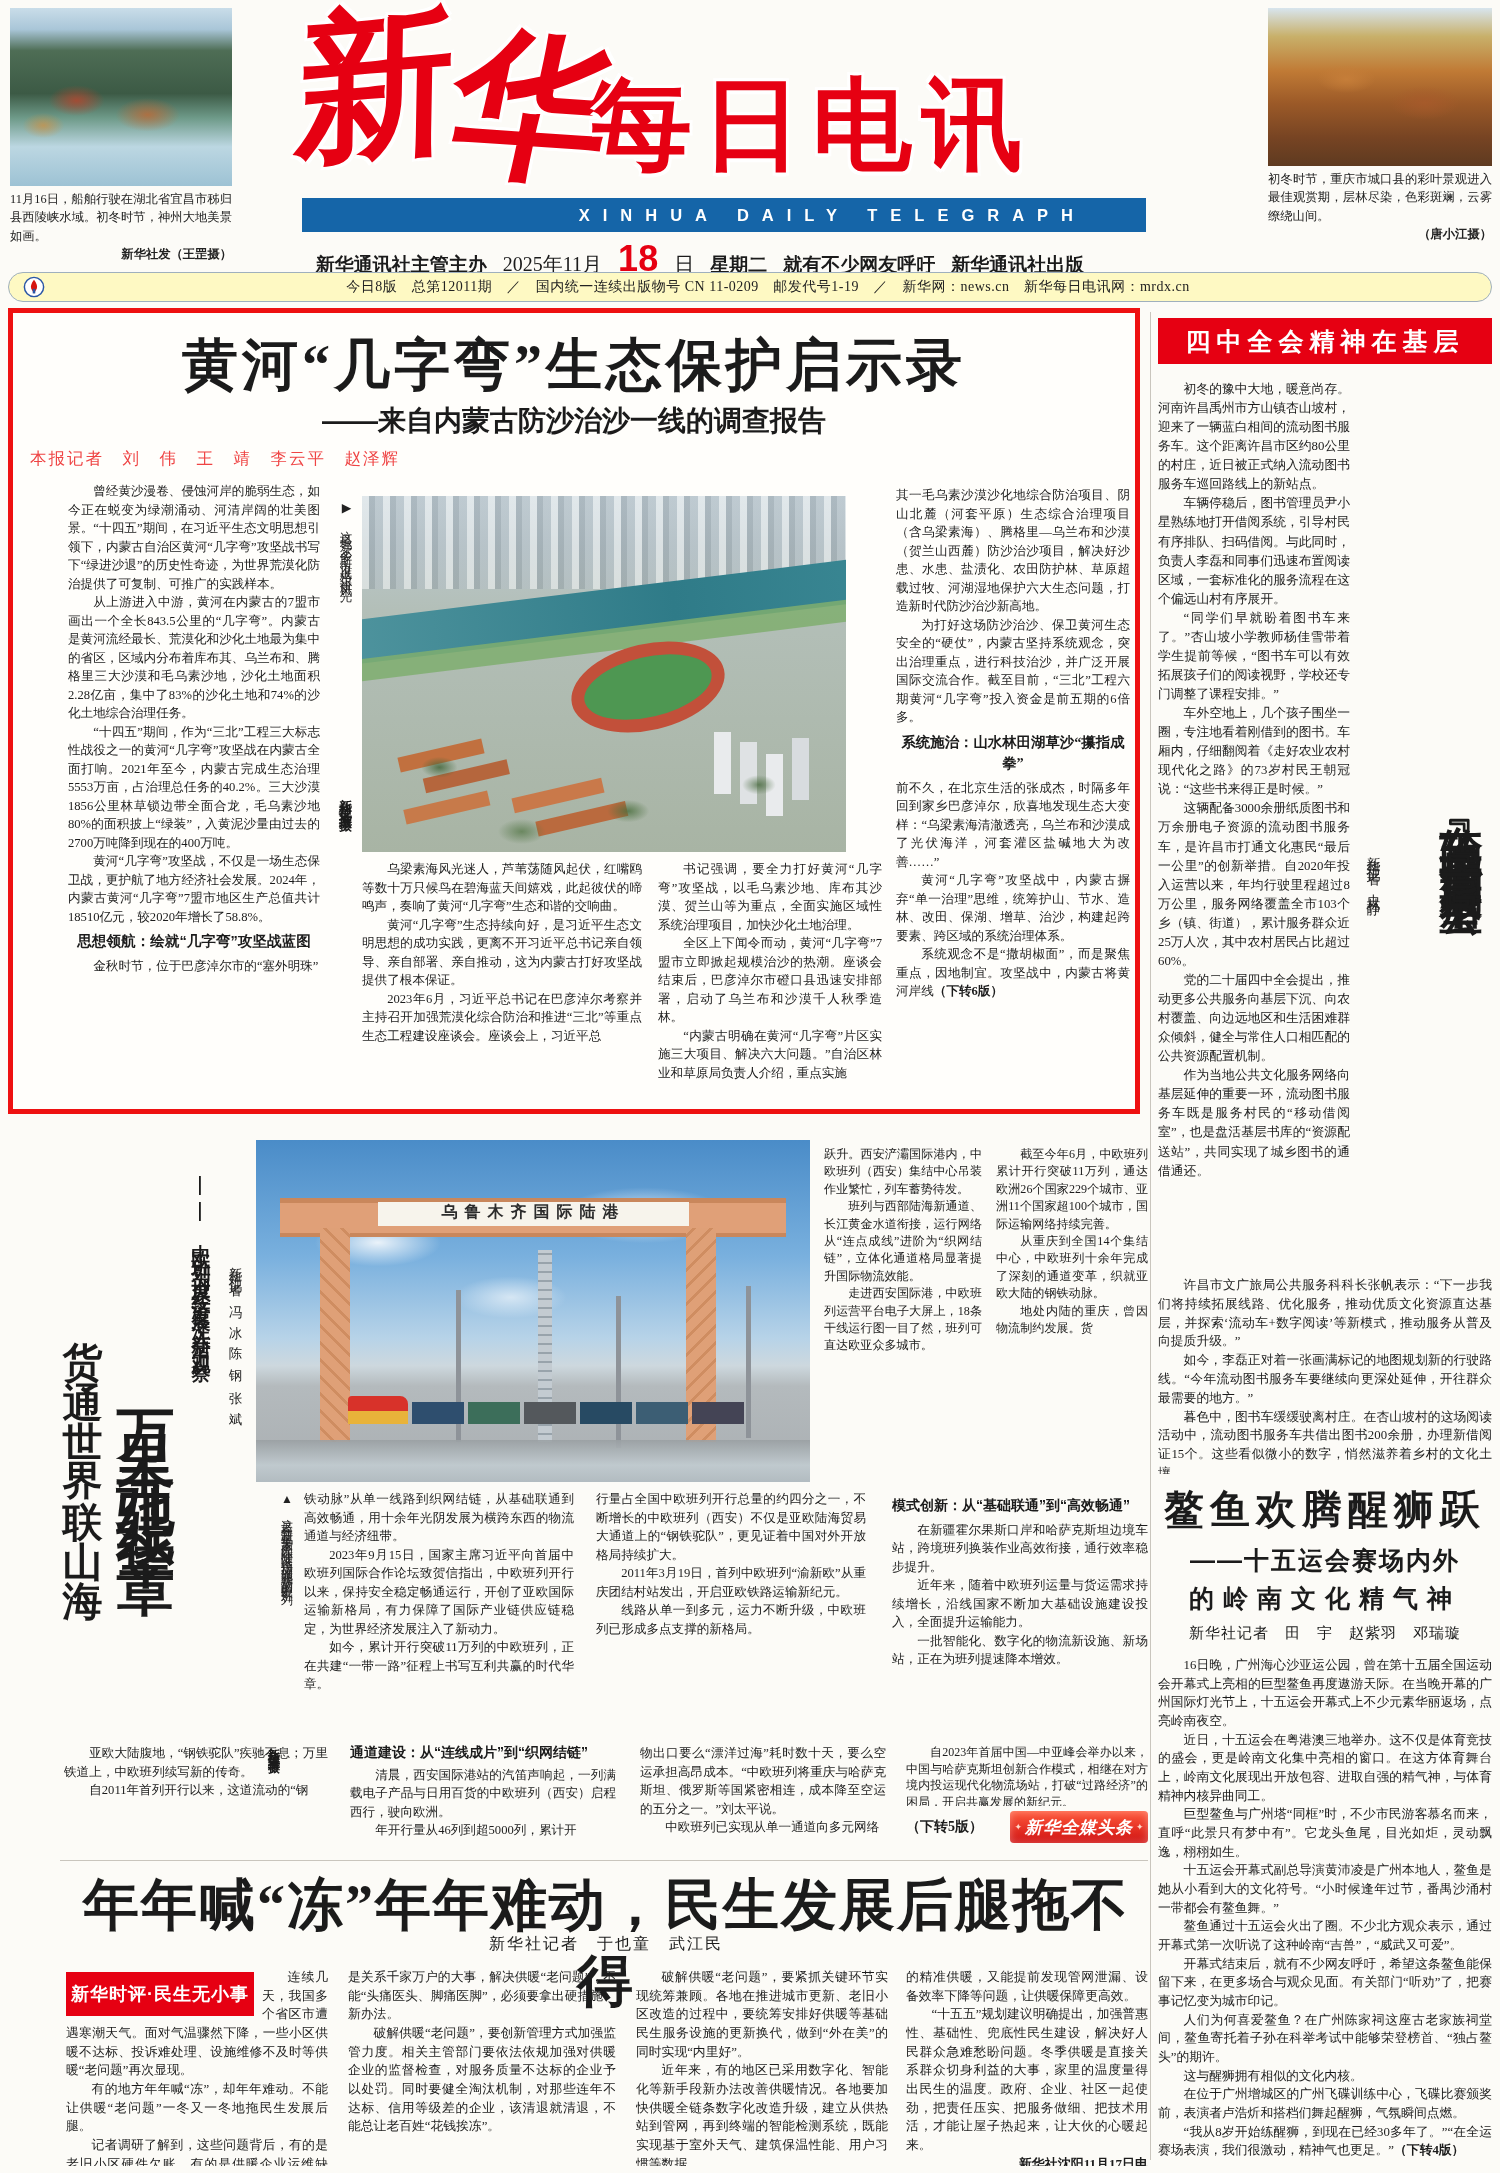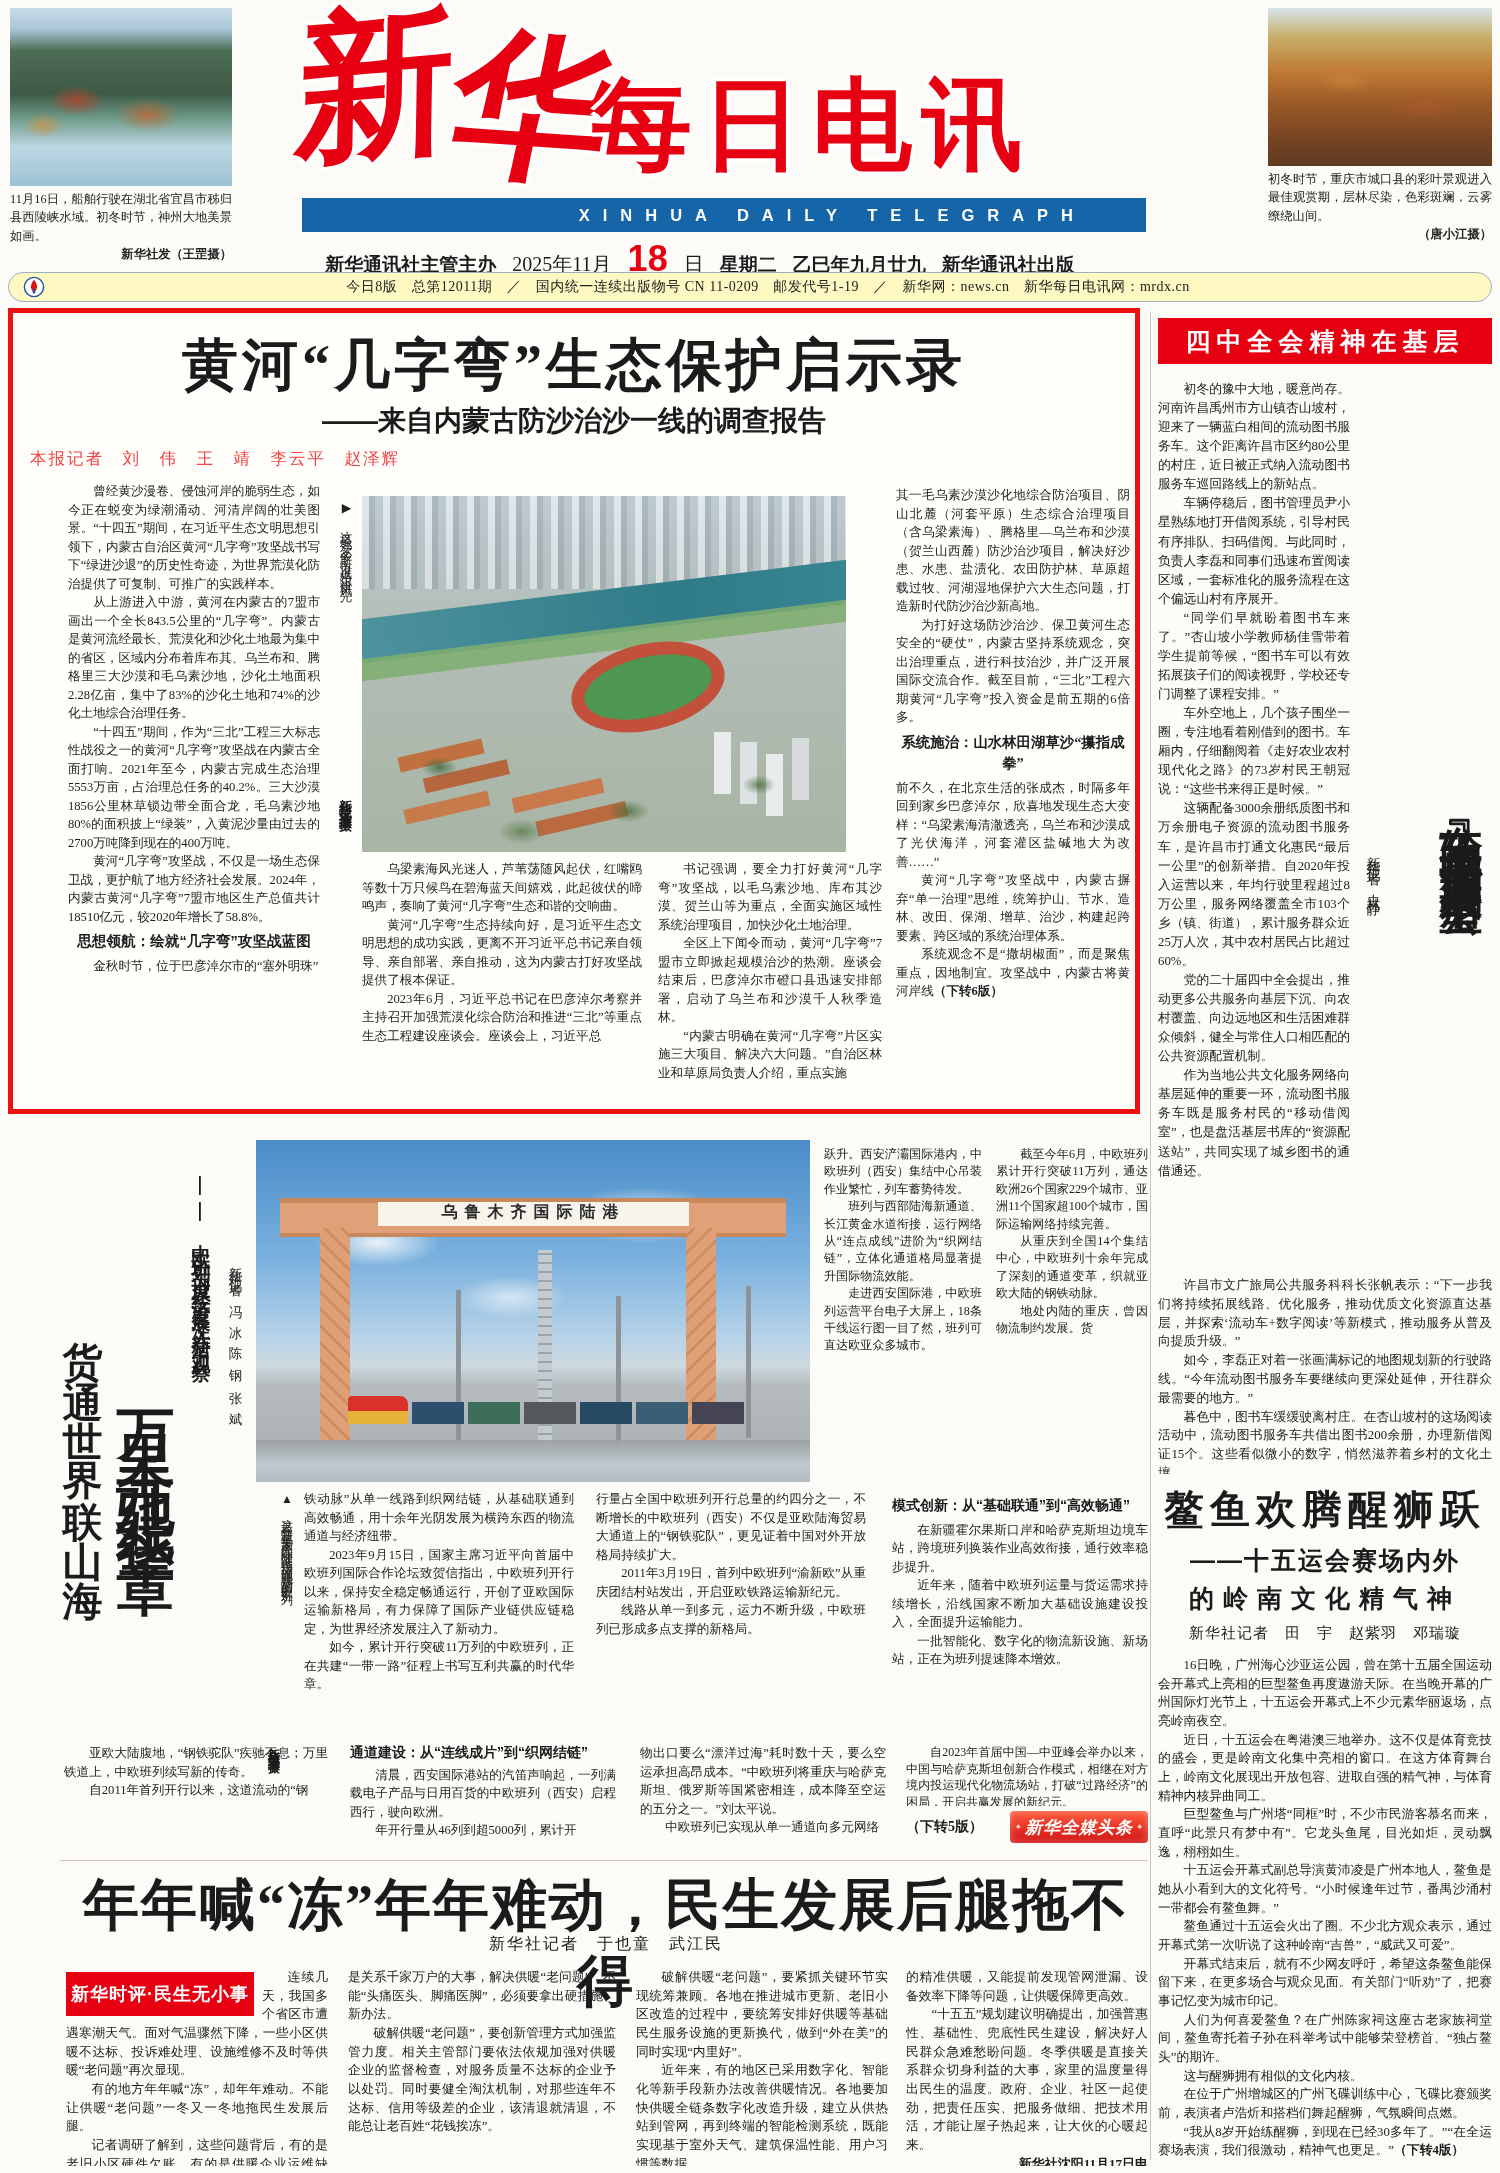--- a/index.html
+++ b/index.html
@@ -57,21 +57,21 @@
               text-shadow:3px 3px 0 #fff,-3px -3px 0 #fff,3px -3px 0 #fff,-3px 3px 0 #fff;">华</div>
   <div class="abs red" style="left:592px;top:58px;font-size:100px;line-height:1.35;font-weight:900;letter-spacing:10px;
               text-shadow:3px 3px 0 #fff,-3px -3px 0 #fff,3px -3px 0 #fff,-3px 3px 0 #fff,0 4px 0 #fff;">每日电讯</div>
 
   <div class="abs" style="left:255px;top:238px;width:890px;height:36px;display:flex;align-items:baseline;justify-content:center;gap:16px;white-space:nowrap;">
     <span style="font-weight:bold;font-size:19px;">新华通讯社主管主办</span>
     <span style="font-size:20px;">2025年11月</span>
     <span class="red" style="font-size:36px;font-weight:bold;font-family:'Liberation Sans',sans-serif;">18</span>
     <span style="font-size:20px;">日</span>
     <span style="font-weight:bold;font-size:19px;">星期二</span>
-    <span style="font-weight:bold;font-size:19px;">乙巳年九月廿九</span>
+    <span style="font-weight:bold;font-size:19px;">就有不少网友呼吁</span>
     <span style="font-weight:bold;font-size:19px;">新华通讯社出版</span>
   </div>
 
   <div class="abs" style="left:8px;top:272px;width:1484px;height:30px;border:1.5px solid #9fb0bd;border-radius:16px;display:flex;align-items:center;background:#fef9c3;box-sizing:border-box;">
     <span style="margin-left:14px;width:22px;height:22px;display:inline-block;">
       <svg width="22" height="22" viewBox="0 0 24 24">
           <circle cx="12" cy="12" r="10.5" fill="#fff" stroke="#2a56a5" stroke-width="1.6"></circle>
           <path d="M12 4 C9 8 8 11 9 14 L12 19 L15 14 C16 11 15 8 12 4 Z" fill="#d6160f"></path>
           <rect x="10.6" y="14" width="2.8" height="5" fill="#2a56a5"></rect>
         </svg>

